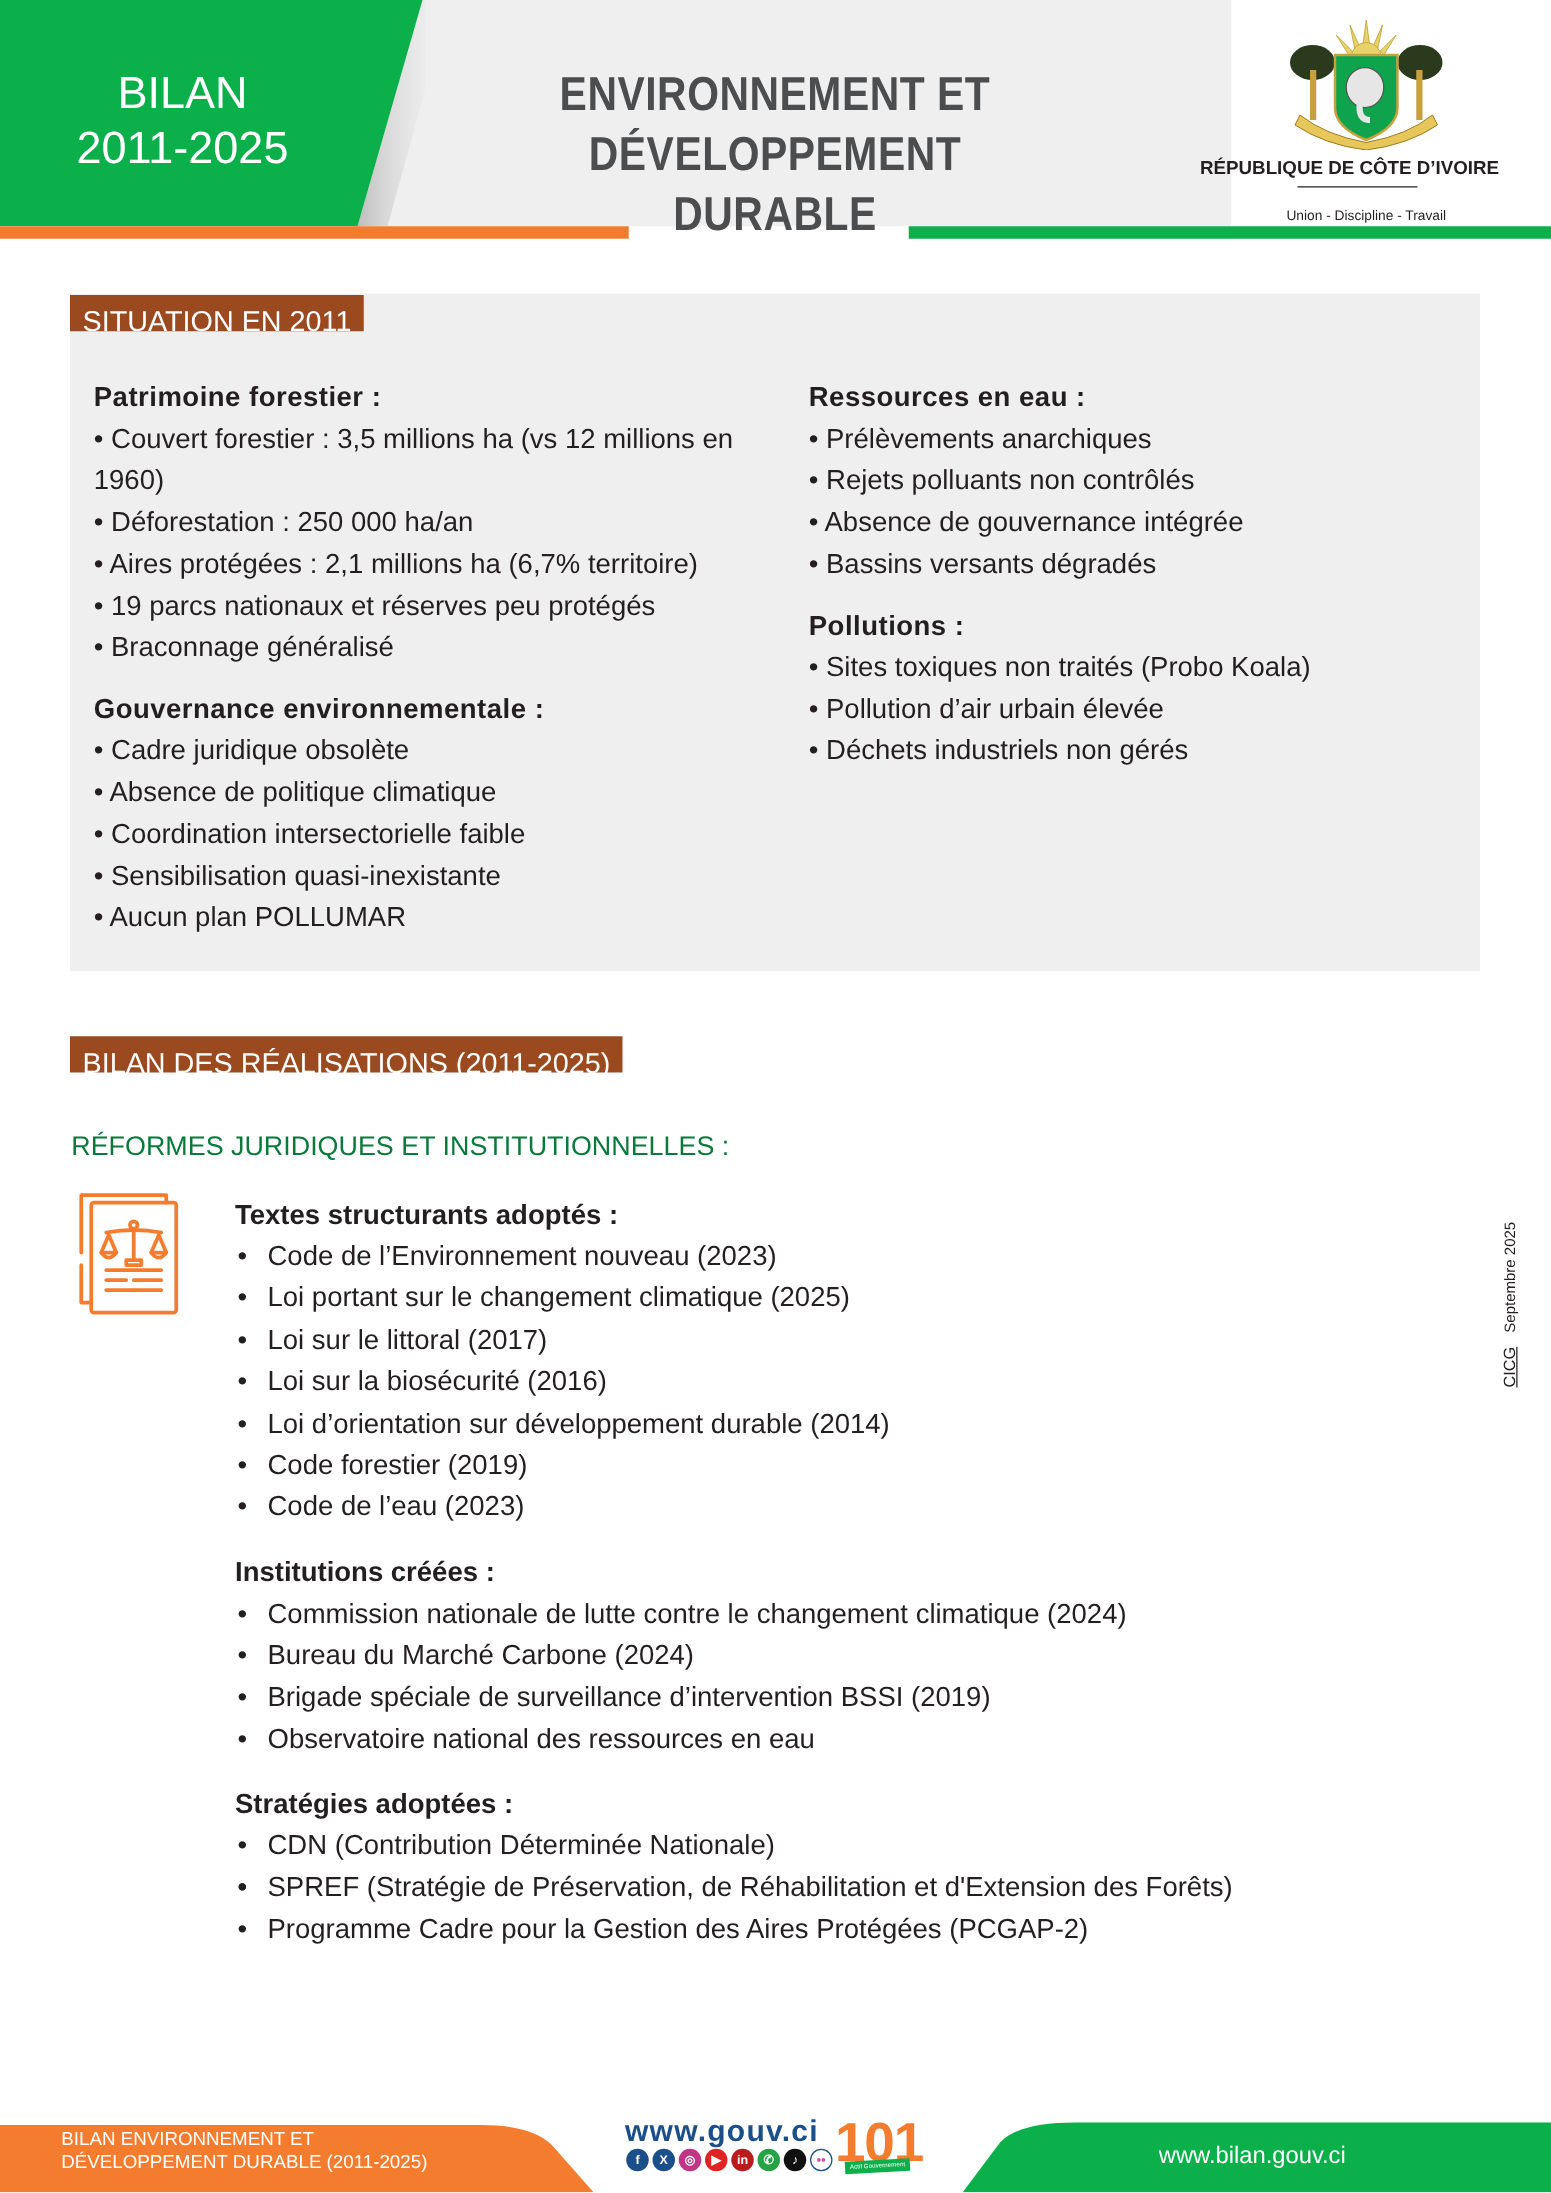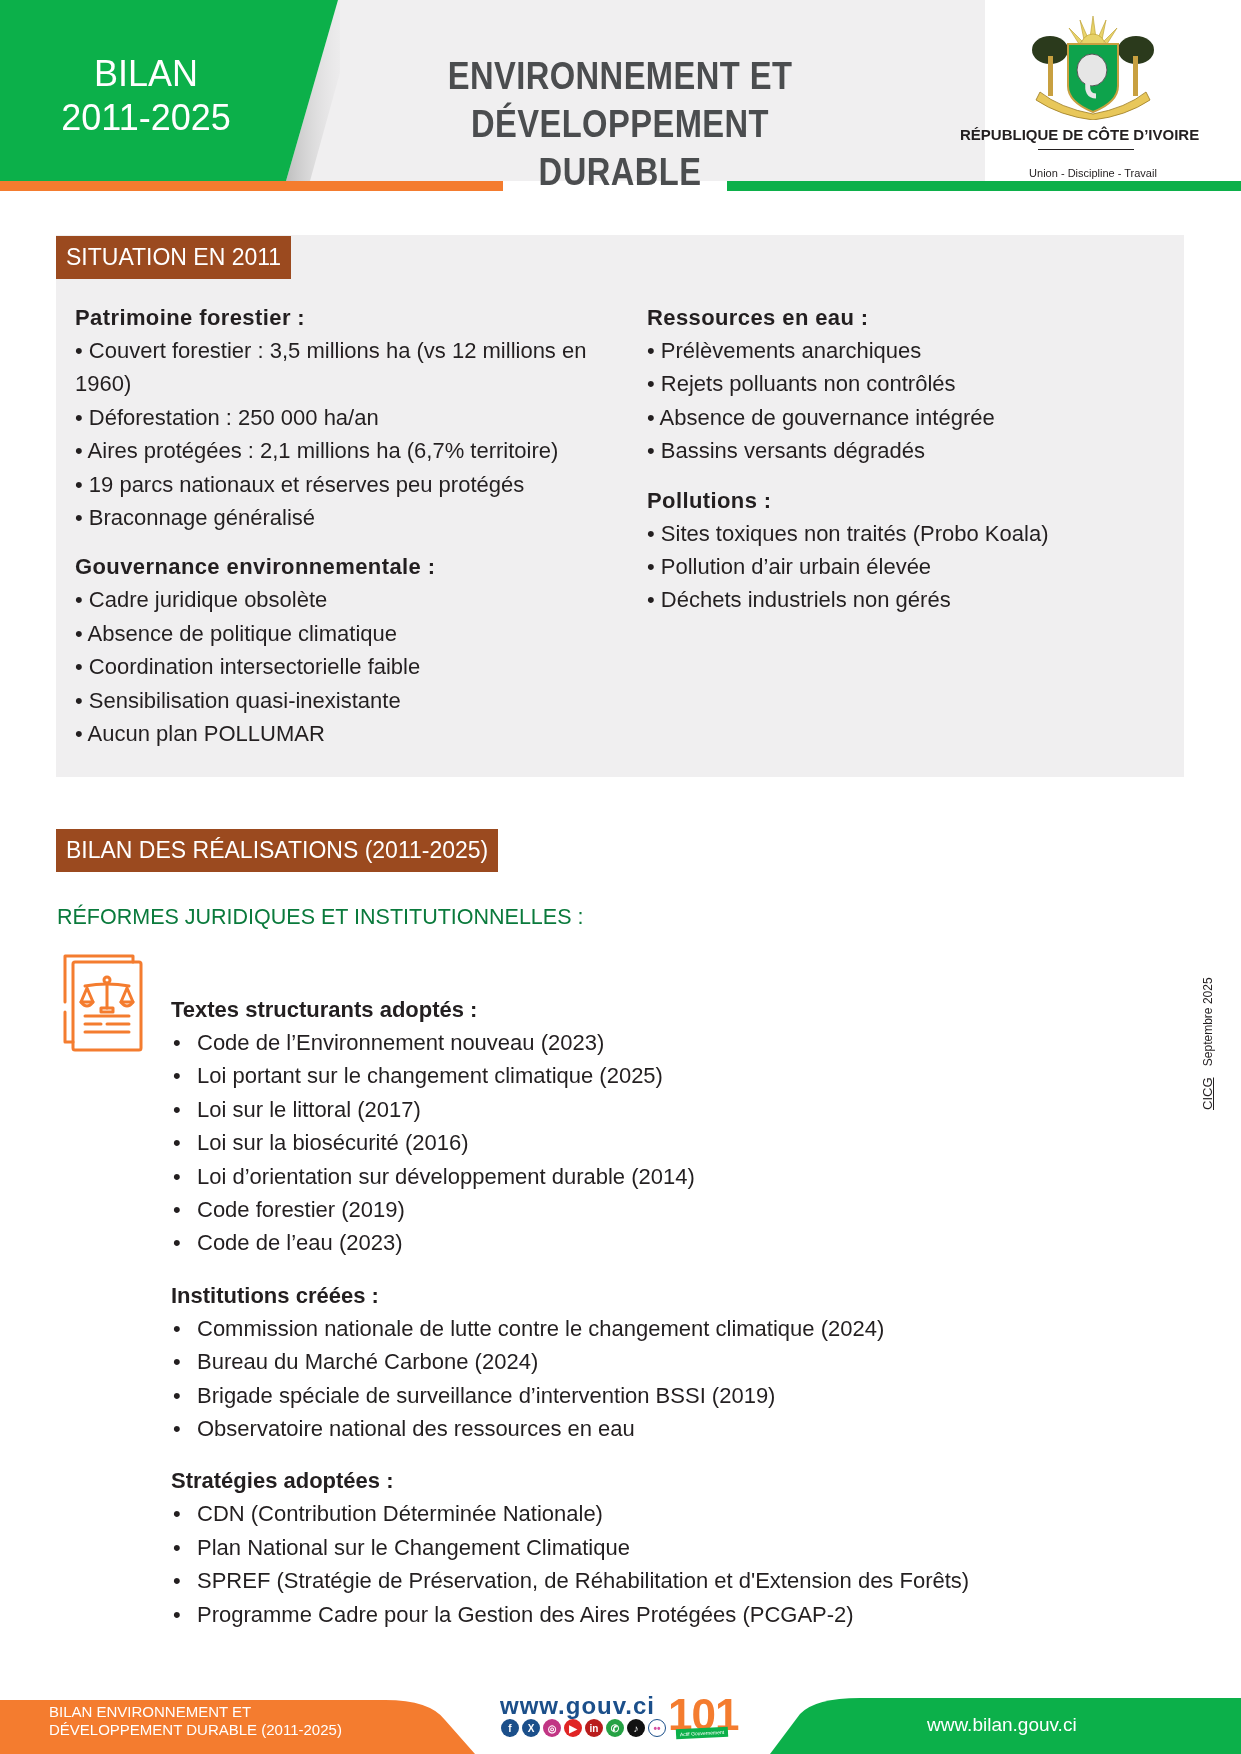--- a/index.html
+++ b/index.html
@@ -14,33 +14,33 @@
     .main-title { position: absolute; left: 360px; top: 52px; width: 520px; text-align: center; color: #4b4d4f; font-size: 38px; font-weight: bold; line-height: 48px; transform: scaleX(0.86); letter-spacing: 0.5px; }
     .stripe-orange { position: absolute; left: 0; top: 181px; width: 503px; height: 10px; background: #f47c2f; }
     .stripe-green { position: absolute; left: 727px; top: 181px; width: 514px; height: 10px; background: #0cb04a; }
 
     .coat { position: absolute; left: 1030px; top: 16px; width: 126px; height: 104px; }
     .republic { position: absolute; left: 960px; top: 126px; width: 266px; text-align: left; font-size: 15px; font-weight: bold; color: #231f20; }
     .republic-line { position: absolute; left: 1038px; top: 149px; width: 96px; height: 1px; background: #231f20; }
     .motto { position: absolute; left: 960px; top: 153px; width: 266px; text-align: center; font-size: 11px; color: #231f20; margin-top: 14px; }
 
     
-    .section-label { position: absolute; background: #9b4a1f; color: #ffffff; font-size: 23px; padding: 0 10px; height: 43px; line-height: 43px; }
+    .section-label { position: absolute; background: #9b4a1f; color: #ffffff; font-size: 23px; padding: 0 10px; height: 29px; line-height: 43px; }
 
     
     .situation-box { position: absolute; left: 56px; top: 235px; width: 1128px; height: 542px; background: #f0eff0; }
     .col { position: absolute; }
     .block-title { font-size: 22px; font-weight: bold; line-height: 33px; letter-spacing: 0.4px; }
     .block-item { font-size: 22px; line-height: 33.4px; }
     .block-gap { height: 16px; }
 
     
     .reformes-heading { position: absolute; left: 57px; top: 905px; font-size: 21.5px; color: #0a7a3c; }
     .doc-icon { position: absolute; left: 55px; top: 952px; width: 90px; height: 102px; }
-    .reformes-list { position: absolute; left: 171px; top: 955px; width: 900px; margin-top: 38px; }
+    .reformes-list { position: absolute; left: 188px; top: 955px; width: 900px; }
     .r-title { font-size: 22px; font-weight: bold; line-height: 33px; }
     .r-item { font-size: 22px; line-height: 33.4px; position: relative; padding-left: 26px; }
     .r-item .dot { position: absolute; left: 2px; top: 0; }
     .r-gap { height: 19px; }
 
     
     .side-stamp { position: absolute; left: 1200px; top: 1110px; transform: rotate(-90deg); transform-origin: left top; white-space: nowrap; font-size: 12px; color: #231f20; }
     .side-stamp .cicg { font-size: 13px; margin-right: 8px; text-decoration: underline; }
 
     
@@ -190,21 +190,21 @@
     <div class="r-title">Institutions créées :</div>
     <div class="r-item"><span class="dot">•</span><span>Commission nationale de lutte contre le changement climatique (2024)</span></div>
     <div class="r-item"><span class="dot">•</span><span>Bureau du Marché Carbone (2024)</span></div>
     <div class="r-item"><span class="dot">•</span><span>Brigade spéciale de surveillance d’intervention BSSI (2019)</span></div>
     <div class="r-item"><span class="dot">•</span><span>Observatoire national des ressources en eau</span></div>
   </div>
   <div class="r-gap"></div>
   <div>
     <div class="r-title">Stratégies adoptées :</div>
     <div class="r-item"><span class="dot">•</span><span>CDN (Contribution Déterminée Nationale)</span></div>
-    <div class="r-item"><span class="dot">•</span><span>Plan National sur le Changement Climatique</span></div>
+    <div class="r-item"><span class="dot">•</span></div>
     <div class="r-item"><span class="dot">•</span><span>SPREF (Stratégie de Préservation, de Réhabilitation et d'Extension des Forêts)</span></div>
     <div class="r-item"><span class="dot">•</span><span>Programme Cadre pour la Gestion des Aires Protégées (PCGAP-2)</span></div>
   </div>
 </div>
 
 <div class="side-stamp">
   <span class="cicg">CICG</span>
   <span>Septembre 2025</span>
 </div>
 

